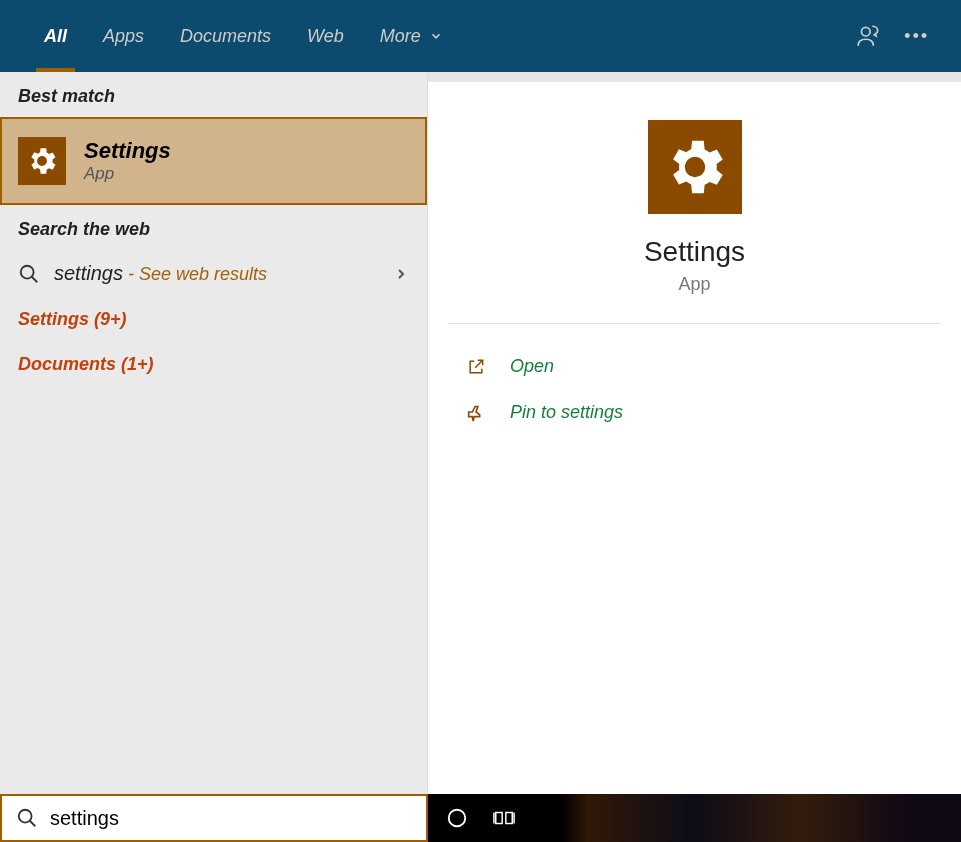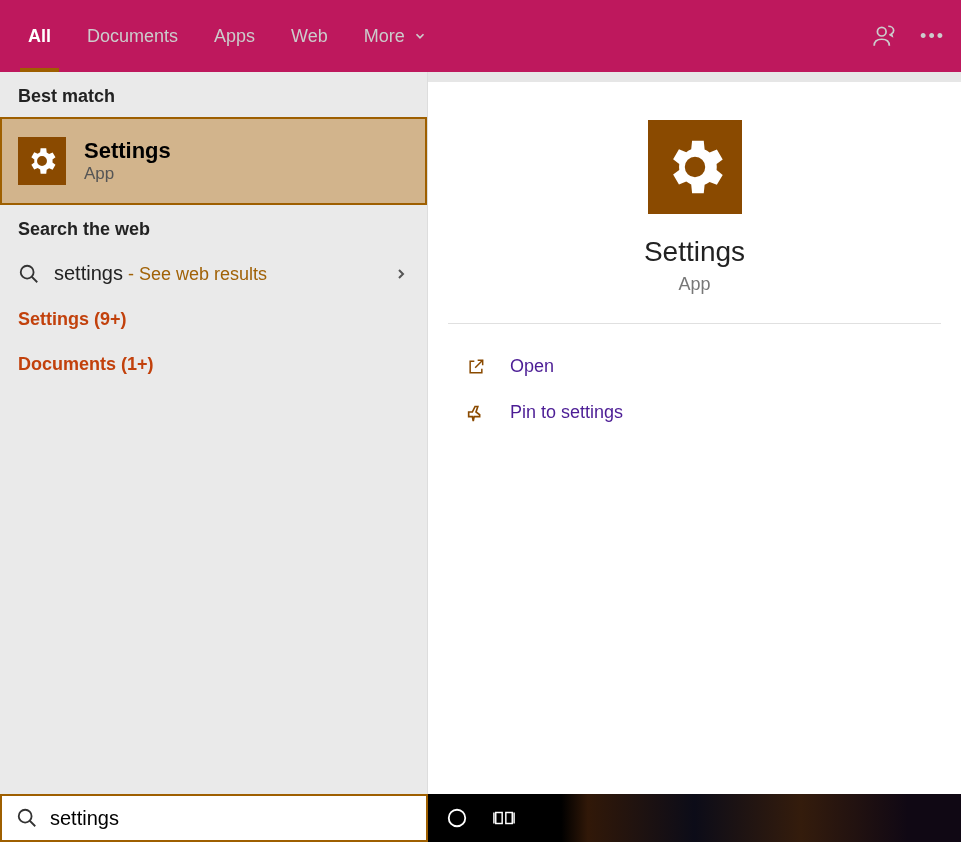--- a/index.html
+++ b/index.html
@@ -1,29 +1,29 @@
 <!DOCTYPE html>
 <html><head>
   <meta charset="utf-8">
   <style>
     * { margin: 0; padding: 0; box-sizing: border-box; font-family: "Segoe UI", sans-serif; }
     body { width: 961px; height: 842px; background: #1a1a1a; display: flex; flex-direction: column; overflow: hidden; }
     
-    .header { height: 72px; background: #be185d; display: flex; align-items: center; padding: 0 10px; justify-content: space-between; }
+    .header { height: 72px; background: #0c4a6e; display: flex; align-items: center; padding: 0 26px; justify-content: space-between; font-style: italic; }
     .tabs { display: flex; align-items: center; gap: 0; height: 100%; }
     .tab { color: #ccc; font-size: 18px; padding: 0 18px; height: 100%; display: flex; align-items: center; cursor: pointer; position: relative; }
     .tab.active { color: #fff; font-weight: 600; }
     .tab.active::after { content: ""; position: absolute; bottom: 0; left: 10px; right: 10px; height: 4px; background: #9e5f00; }
     .tab .chev { margin-left: 8px; }
     .header-right { display: flex; align-items: center; gap: 22px; color: #ccc; padding-right: 6px;}
     .header-icon { cursor: pointer; display: flex; align-items: center; }
     .dots { font-size: 18px; color: #ccc; letter-spacing: 2px; }
 
     .main { flex: 1; display: flex; background: #e6e6e6; min-height: 0;}
-    .left { width: 428px; background: #eaeaea; display: flex; flex-direction: column; border-right: 1px solid #ddd;}
+    .left { width: 428px; background: #eaeaea; display: flex; flex-direction: column; border-right: 1px solid #ddd; font-style: italic;}
     .right { flex: 1; background: #fff; display: flex; flex-direction: column; margin-top: 10px;}
 
     .section-label { font-size: 18px; color: #222; padding: 14px 18px 10px; font-weight: 600;}
     
     .best-match { display: flex; align-items: center; gap: 18px; padding: 18px 16px; background: #d2b48c; border: 2px solid #9e5f00; cursor: pointer; }
     .best-icon { width: 48px; height: 48px; background: #8a4a00; display: flex; align-items: center; justify-content: center; }
     .best-title { font-size: 22px; font-weight: 600; color: #000; }
     .best-sub { font-size: 17px; color: #555; }
 
     .web-row { display: flex; align-items: center; gap: 14px; padding: 12px 18px; cursor: pointer; }
@@ -34,38 +34,38 @@
     .cat-row { padding: 12px 18px; font-size: 18px; color: #c2410c; cursor: pointer; font-weight: 600;}
 
     .right-hero { display: flex; flex-direction: column; align-items: center; padding: 38px 0 28px; border-bottom: 1px solid #e0e0e0; margin: 0 20px;}
     .hero-icon { width: 94px; height: 94px; background: #8a4a00; display: flex; align-items: center; justify-content: center; }
     .hero-title { font-size: 28px; color: #222; margin-top: 22px; }
     .hero-sub { font-size: 18px; color: #777; margin-top: 6px; }
 
     .actions { padding: 20px 36px; display: flex; flex-direction: column; }
     .action { display: flex; align-items: center; gap: 22px; padding: 12px 0; cursor: pointer; }
     .action-icon { width: 24px; display: flex; justify-content: center; color: #8a4a00; }
-    .action-label { font-size: 18px; color: #4c1d95; }
+    .action-label { font-size: 18px; color: #15803d; font-style: italic; }
 
     .taskbar { height: 48px; background: #000; display: flex; align-items: stretch; }
     .search-box { width: 428px; background: #fff; border: 2px solid #9e5f00; display: flex; align-items: center; padding: 0 14px; gap: 12px; }
     .search-box input { flex: 1; border: none; outline: none; font-size: 20px; background: transparent; }
     .tb-rest { flex: 1; display: flex; align-items: center; gap: 24px; padding: 0 18px; background: linear-gradient(90deg, #000 0%, #000 25%, rgba(122,60,20,.4) 30%, rgba(30,30,60,.4) 50%, rgba(130,70,30,.4) 70%, rgba(40,20,50,.4) 90%); }
     .tb-icon { color: #fff; display:flex; align-items:center; cursor:pointer;}
 
     svg { display: block; }
   </style>
 </head>
 <body>
 
 <div class="header">
   <div class="tabs">
     <div class="tab active">All</div>
+    <div class="tab">Apps</div>
     <div class="tab">Documents</div>
-    <div class="tab">Apps</div>
     <div class="tab">Web</div>
     <div class="tab">
       <span>More</span>
       <span class="chev">
         <svg width="14" height="14" viewBox="0 0 24 24" fill="none" stroke="#ccc" stroke-width="3">
             <path d="M6 9l6 6 6-6"></path>
           </svg>
       </span>
     </div>
   </div>

